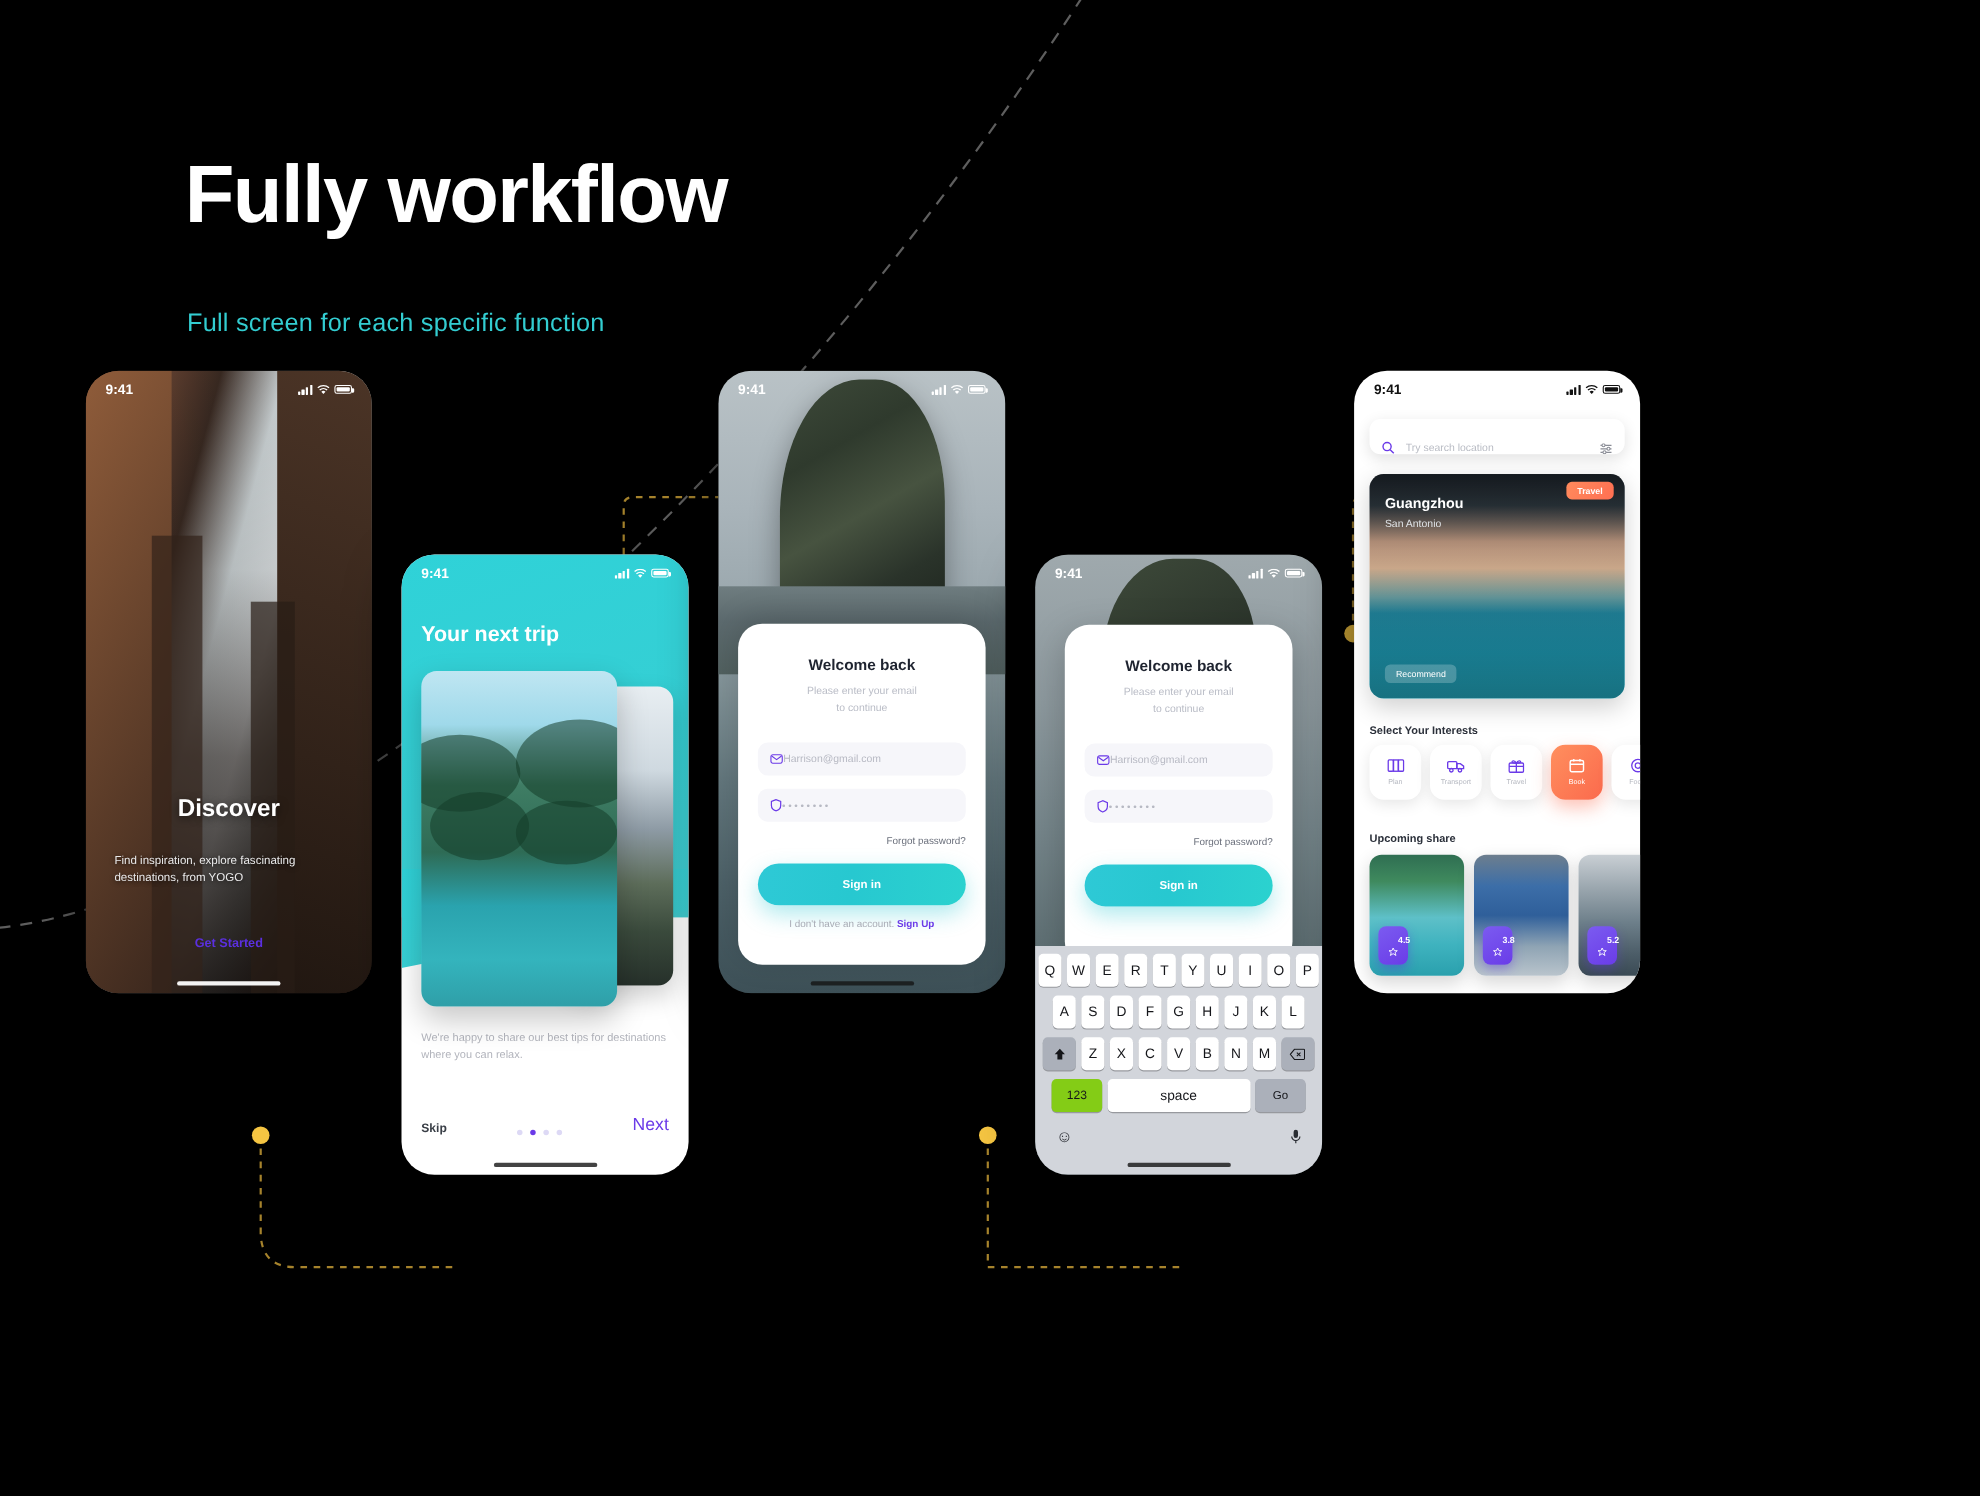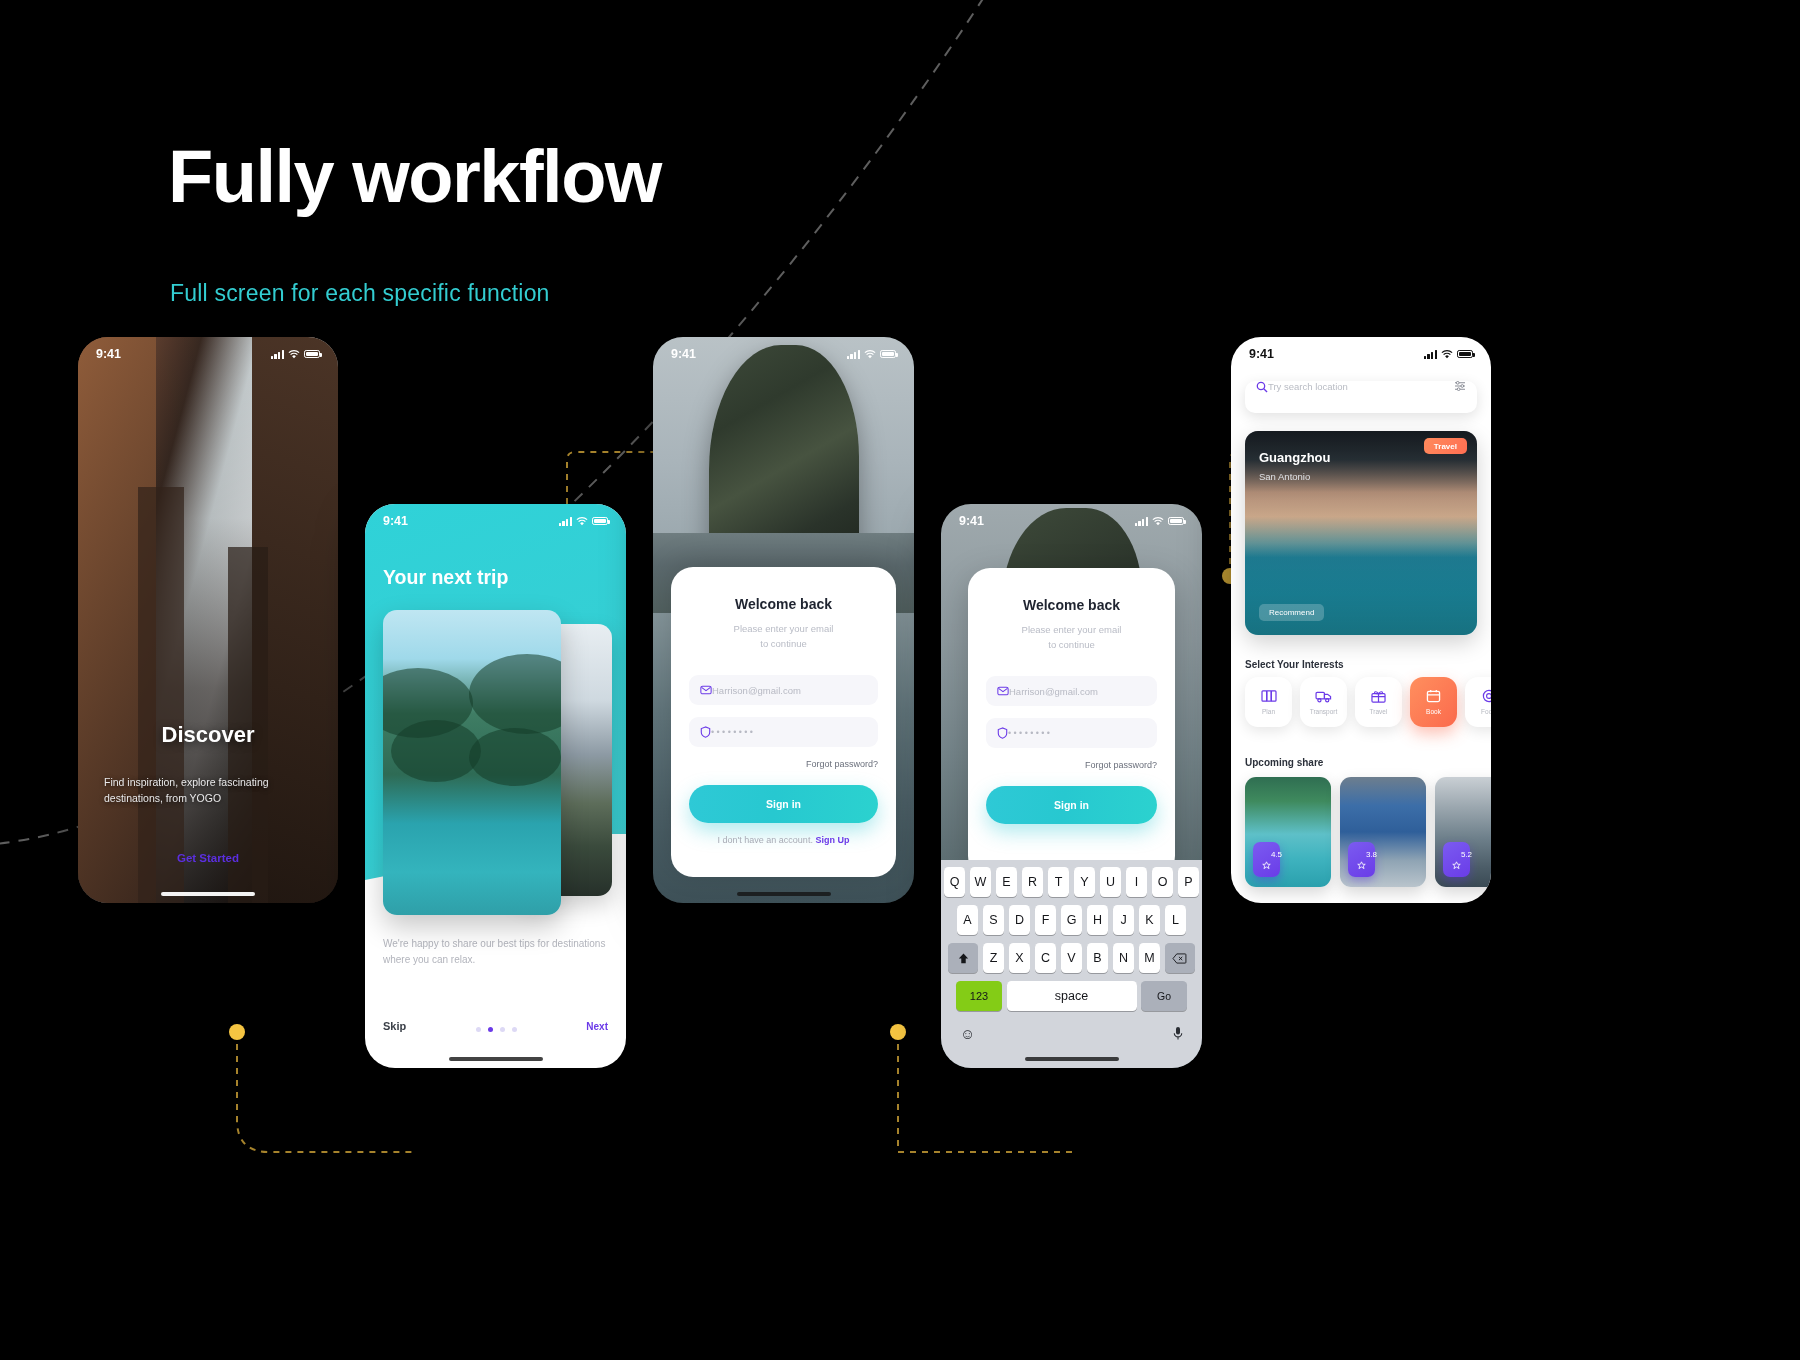--- a/index.html
+++ b/index.html
@@ -98,21 +98,21 @@
     position:absolute; right:-4px; top:14px; width:96px; height:272px; border-radius:14px; overflow:hidden;
     box-shadow:0 10px 22px rgba(0,0,0,.18); z-index:-1;
     background:linear-gradient(to bottom,#e8eef2 0%,#cfd9e0 28%,#8d9aa4 48%,#5d6d5a 66%,#3a4a3c 82%,#26302a 100%);
   }
   .p2-body {
     position:absolute; left:18px; right:18px; top:432px;
     font-size:10px; line-height:1.6; color:#b2b4bc;
   }
   .p2-foot { position:absolute; left:18px; right:18px; bottom:36px; display:flex; align-items:flex-end; justify-content:space-between; }
   .p2-skip { font-size:11px; font-weight:bold; color:#3a3f47; }
-  .p2-next { font-size:10px; font-weight:bold; color:#6b3ae8; }
+  .p2-next { font-size:16px; font-weight:normal; color:#6b3ae8; }
   .dots { display:flex; gap:7px; align-items:center; }
   .dots span { width:5px; height:5px; border-radius:50%; background:#ddd9f5; display:block; }
   .dots span.on { background:#6b3ae8; }
 
   
   #p3 { left:653px; top:337px; width:261px; height:566px; }
   .p3-bg {
     position:absolute; inset:0;
     background:
       linear-gradient(to bottom,#b9c2c6 0%,#a9b4ba 22%,#9aa7ad 38%,#7e8f94 52%,#62767c 66%,#4d6168 82%,#3d5057 100%);
@@ -182,21 +182,21 @@
   .key.go { min-width:46px; background:#abb0ba; font-size:10.5px; }
   .key.num { min-width:46px; background:#84cc16; font-size:11px; }
   .kbbottom { display:flex; align-items:center; justify-content:space-between; padding:6px 16px 0; }
   .kbbottom div { font-size:15px; color:#2a2d33; }
 
   
   #p5 { left:1231px; top:337px; width:260px; height:566px; background:#fff; }
   .srch {
     position:absolute; left:14px; right:14px; top:44px; height:32px;
     background:#fff; border-radius:10px; box-shadow:0 4px 14px rgba(0,0,0,.12);
-    display:flex; align-items:flex-start; gap:0; padding:0 11px;
+    display:flex; align-items:flex-end; gap:10px; padding:0 11px;
   }
   .srch .ph { flex:1; font-size:9.5px; color:#b9bcc4; }
   .hero {
     position:absolute; left:14px; right:14px; top:94px; height:204px;
     border-radius:13px; overflow:hidden; box-shadow:0 8px 22px rgba(0,0,0,.18);
     background:linear-gradient(to bottom,#2c3640 0%,#3a4750 14%,#cfa68c 30%,#d9b494 42%,#1f7f96 62%,#1d93ab 80%,#21a2b8 100%);
   }
   .hero .shade { position:absolute; inset:0; background:linear-gradient(to bottom,rgba(0,0,0,.52) 0%,rgba(0,0,0,.12) 34%,rgba(0,0,0,0) 55%,rgba(0,0,0,.30) 100%); }
   .hero-city { position:absolute; left:14px; top:19px; font-size:13px; font-weight:bold; }
   .hero-sub { position:absolute; left:14px; top:40px; font-size:9.5px; color:#dfe2e6; }
@@ -231,21 +231,21 @@
   }
   .trip.t1 { background:linear-gradient(to bottom,#2f6e52 0%,#3f8a5e 22%,#5ec0c8 52%,#3fb3bf 74%,#2aa0ad 100%); }
   .trip.t2 { background:linear-gradient(to bottom,#6d7e8e 0%,#3c6ea8 26%,#2f5f9a 50%,#8fa4b4 76%,#b9c4cc 100%); }
   .trip.t3 { background:linear-gradient(to bottom,#c9cfd4 0%,#9aa6ae 28%,#6d7f8a 56%,#4c5d68 82%,#3a4a54 100%); }
   .badge {
     position:absolute; left:8px; bottom:10px; width:27px; height:35px; border-radius:7px;
     background:linear-gradient(150deg,#7b5bf0,#6a3ce8);
     display:flex; flex-direction:column; align-items:center; justify-content:center; gap:2px;
     box-shadow:0 4px 10px rgba(90,50,220,.4);
   }
-  .badge .bv { font-size:8px; font-weight:normal;margin-left:20px; }
+  .badge .bv { font-size:8px; font-weight:bold;margin-left:20px; }
   svg { display:block; }
 </style>
 </head>
 <body>
 
 <div class="stage">
 
   <svg class="decor" width="1800" height="1360">
     <path d="M995 -20 C 880 160, 620 520, 300 720 C 140 820, 40 842, -20 845" fill="none" stroke="#6e6e6e" stroke-width="2" stroke-dasharray="11 9" opacity=".85"></path>
 

